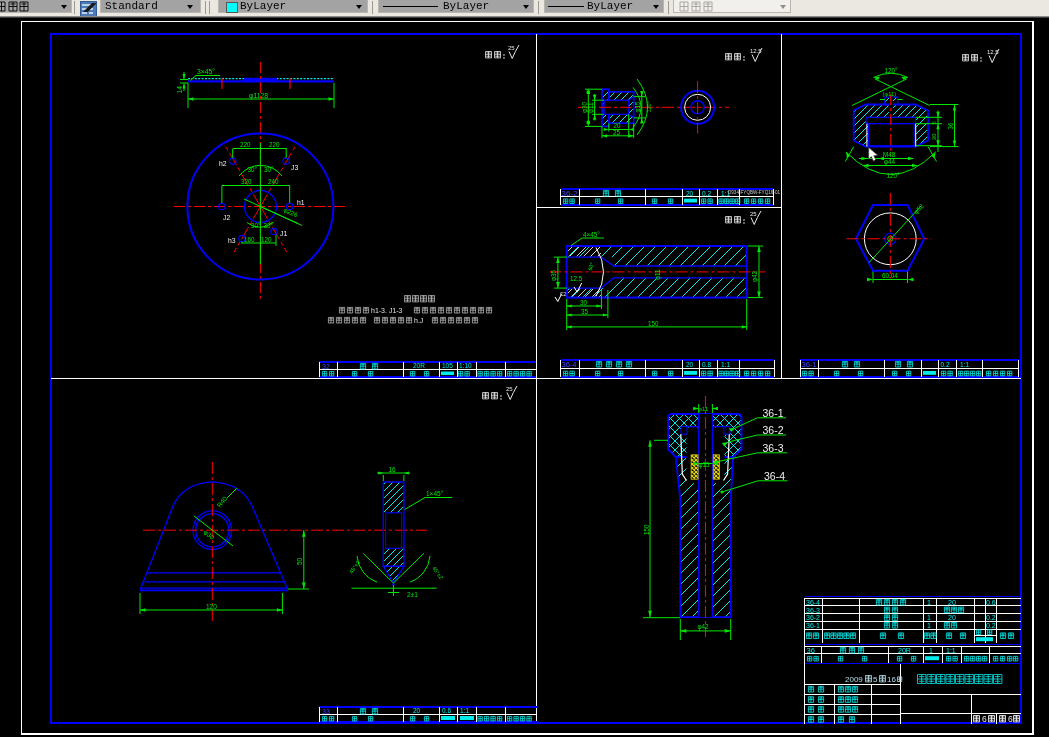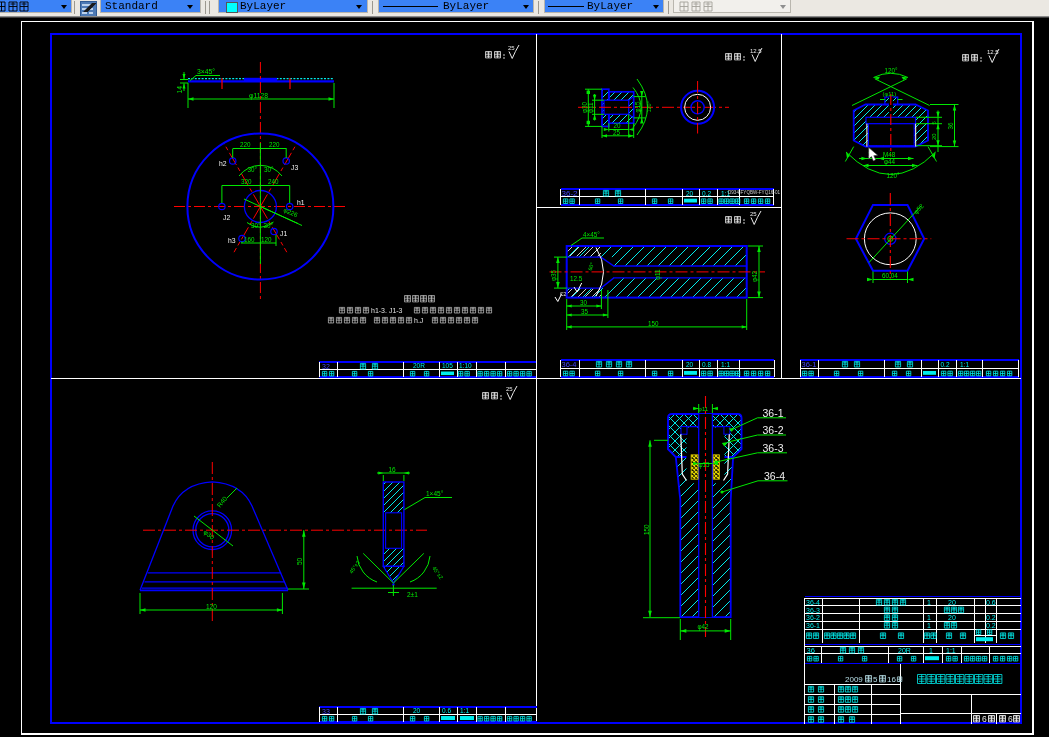--- a/index.html
+++ b/index.html
@@ -1,18 +1,18 @@
 <!DOCTYPE html>
 <html><head>
 <meta charset="utf-8">
 <style>
 html,body{margin:0;padding:0;background:#000;width:1049px;height:737px;overflow:hidden;}
 body{font-family:"Liberation Sans",sans-serif;position:relative;}
 #tb{position:absolute;left:0;top:0;width:1049px;height:18px;background:#ebe8e2;}
-.fld{position:absolute;top:0;height:13px;background:#3b82f6;border:1px solid #b9b6ae;border-top:none;box-sizing:border-box;font-family:"Liberation Mono",monospace;font-size:11px;color:#000;line-height:13px;}
+.fld{position:absolute;top:0;height:13px;background:#a3a3a3;border:1px solid #b9b6ae;border-top:none;box-sizing:border-box;font-family:"Liberation Mono",monospace;font-size:11px;color:#000;line-height:13px;}
 .sep{position:absolute;top:1px;height:13px;width:1px;background:#9b988f;}
 .arr{position:absolute;width:0;height:0;border-left:3.5px solid transparent;border-right:3.5px solid transparent;border-top:4px solid #000;top:5px;}
 .garr{border-top-color:#8f8f8f;}
 #tbline{position:absolute;left:0;top:16px;width:1049px;height:1px;background:#8a8a8a;}
 #tbline2{position:absolute;left:0;top:17px;width:1049px;height:1px;background:#3c3c3c;}
 svg{position:absolute;left:0;top:0;}
 </style>
 </head>
 <body>
 <div id="tb">

